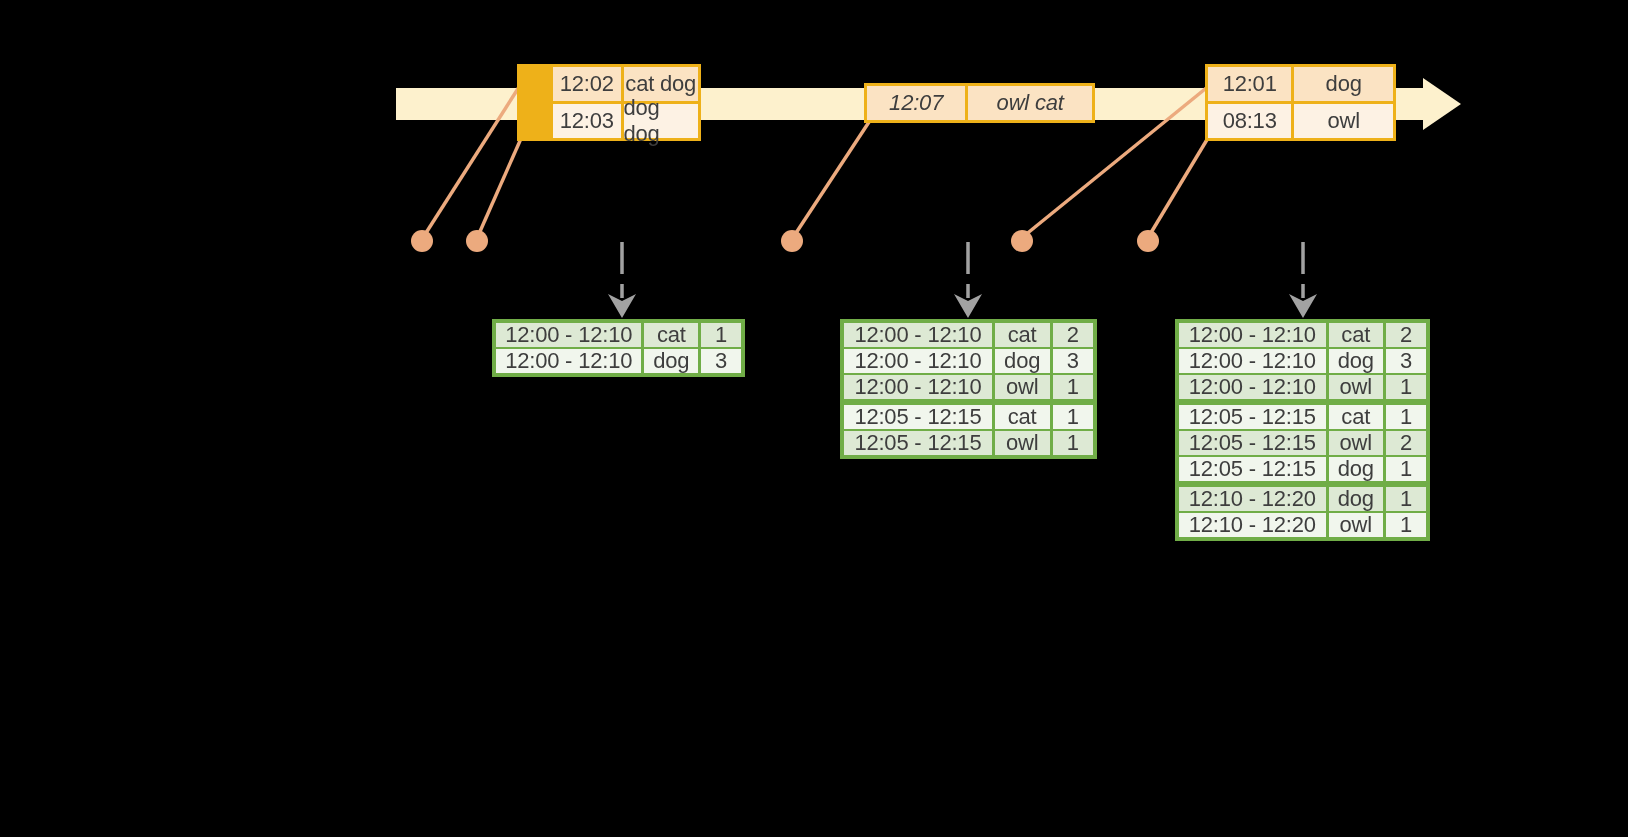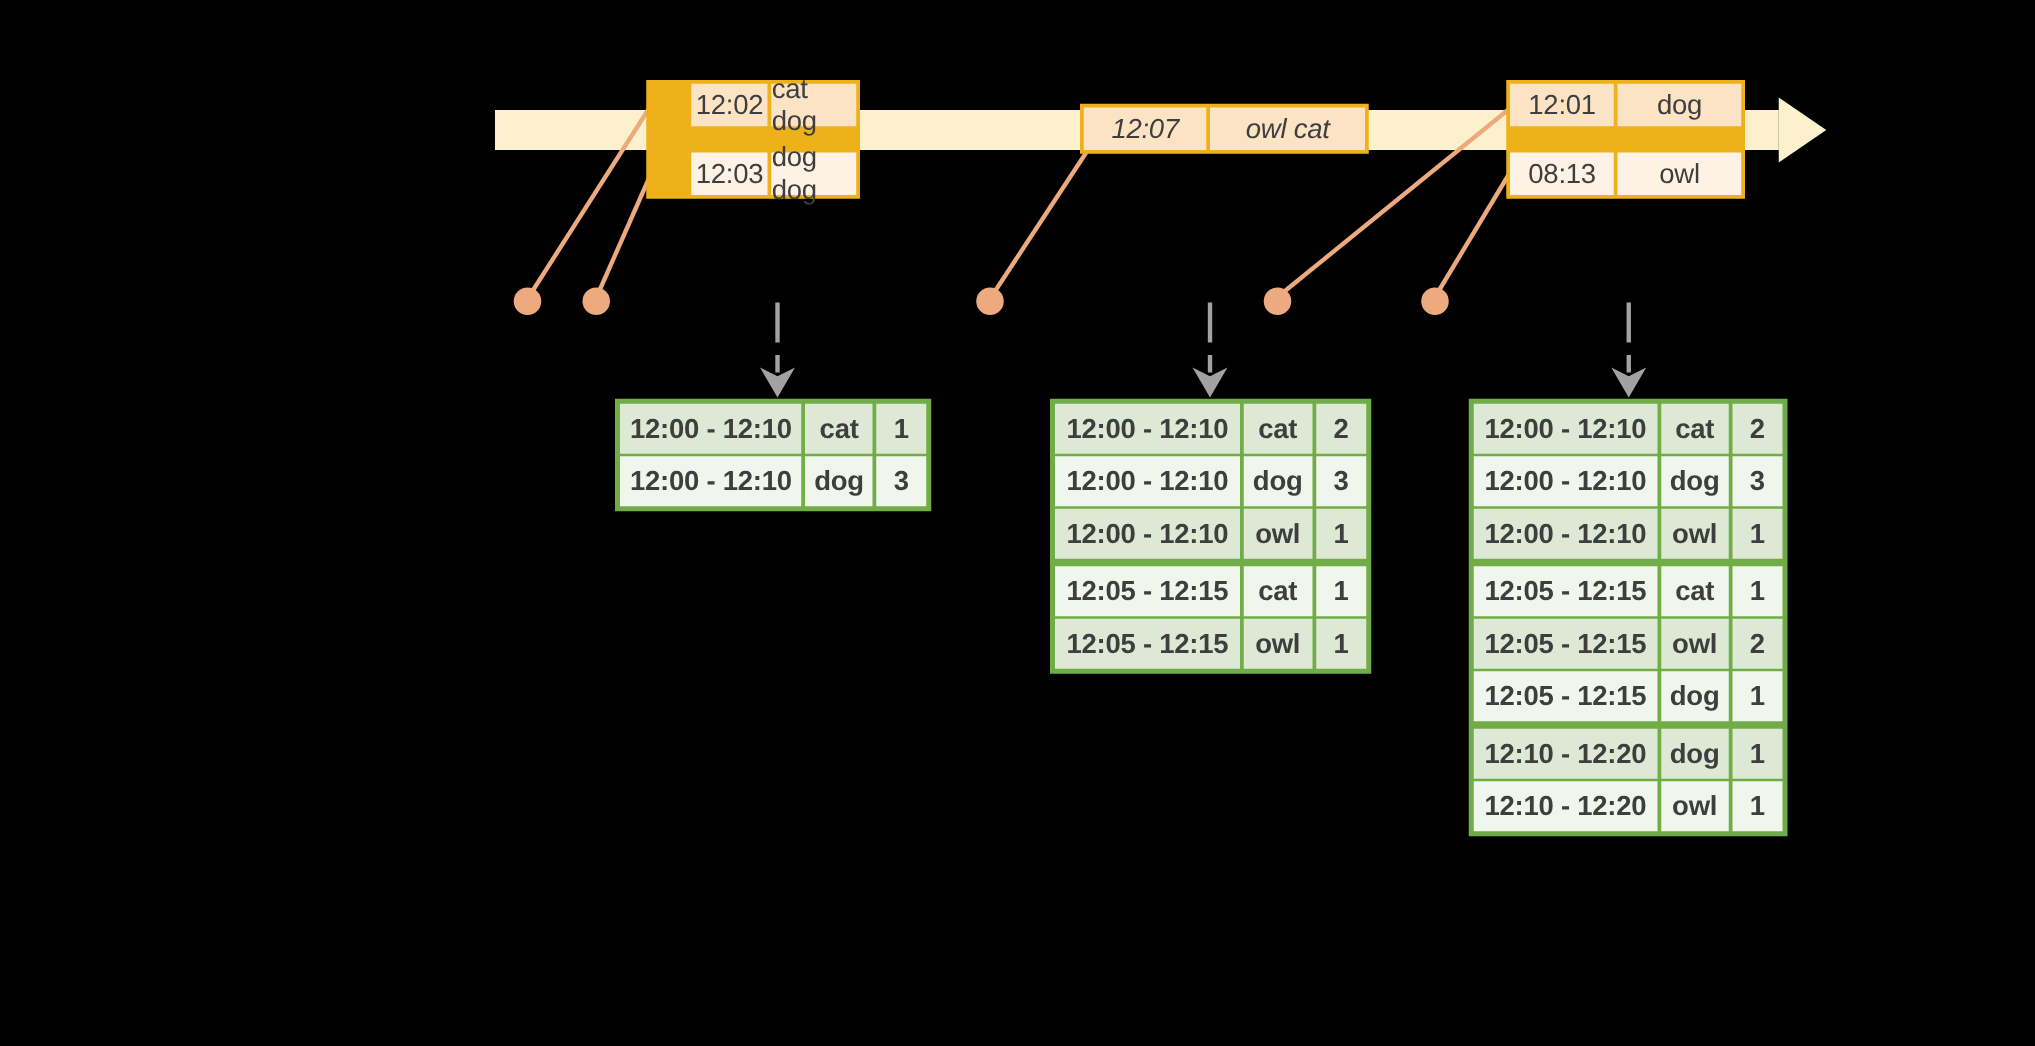--- a/index.html
+++ b/index.html
@@ -22,21 +22,21 @@
   .dot{fill:var(--c-connector);}
   .trigger-line{stroke:var(--c-trigger_arrow);stroke-width:3.5;stroke-dasharray:32 10;fill:none;}
   .trigger-head{fill:var(--c-trigger_arrow);}
 
   
   .ebox{
     position:absolute;box-sizing:border-box;
     background:var(--c-event_border);
     padding:3px;
   }
-  .erow{display:grid;gap:0 3px;margin-top:21px;}
+  .erow{display:grid;gap:0 3px;margin-top:3px;}
   .erow:first-child{margin-top:0;}
   .ecell{
     height:34px;display:flex;align-items:center;justify-content:center;
     background:var(--c-event_row_light);
     font-size:22px;letter-spacing:-0.2px;
   }
   .erow.dark .ecell{background:var(--c-event_row_dark);}
   .ebox-1 .erow{grid-template-columns:87fr 96fr;}
   .ebox-2 .erow{grid-template-columns:85fr 107fr;}
   .ebox-3 .erow{grid-template-columns:82fr 97fr;}
@@ -47,23 +47,23 @@
     background:var(--c-table_border);
     padding:4px;
   }
   .grow{
     display:grid;grid-template-columns:146fr 54fr 40fr;gap:0 3px;
     margin-top:2px;
   }
   .grow:first-child{margin-top:0;}
   .grow.group-start{margin-top:6px;}
   .gcell{
-    height:40px;display:flex;align-items:center;justify-content:center;
+    height:24px;display:flex;align-items:center;justify-content:center;
     background:var(--c-table_row_light);
-    font-size:22px;letter-spacing:-0.2px;font-weight:bold;
+    font-size:22px;letter-spacing:-0.2px;
   }
   .grow.tint .gcell{background:var(--c-table_row_tint);}
 </style>
 </head>
 <body>
 
 <div class="stage">
 
   <svg class="layer" width="1628" height="837" viewBox="0 0 1628 837">
 
@@ -89,21 +89,21 @@
     <g>
       <line class="trigger-line" x1="968" y1="242" x2="968" y2="298"></line>
       <polygon class="trigger-head" points="954,294 968,318 982,294 968,301"></polygon>
     </g>
     <g>
       <line class="trigger-line" x1="1303" y1="242" x2="1303" y2="298"></line>
       <polygon class="trigger-head" points="1289,294 1303,318 1317,294 1303,301"></polygon>
     </g>
   </svg>
 
-  <div class="ebox ebox-1" style="left:517px;top:64px;width:171px;padding-left:36px;">
+  <div class="ebox ebox-1" style="left:517px;top:64px;width:184px;padding-left:36px;">
     <div class="erow dark">
       <div class="ecell">12:02</div>
       <div class="ecell">cat dog</div>
     </div>
     <div class="erow">
       <div class="ecell">12:03</div>
       <div class="ecell">dog dog</div>
     </div>
   </div>
 

